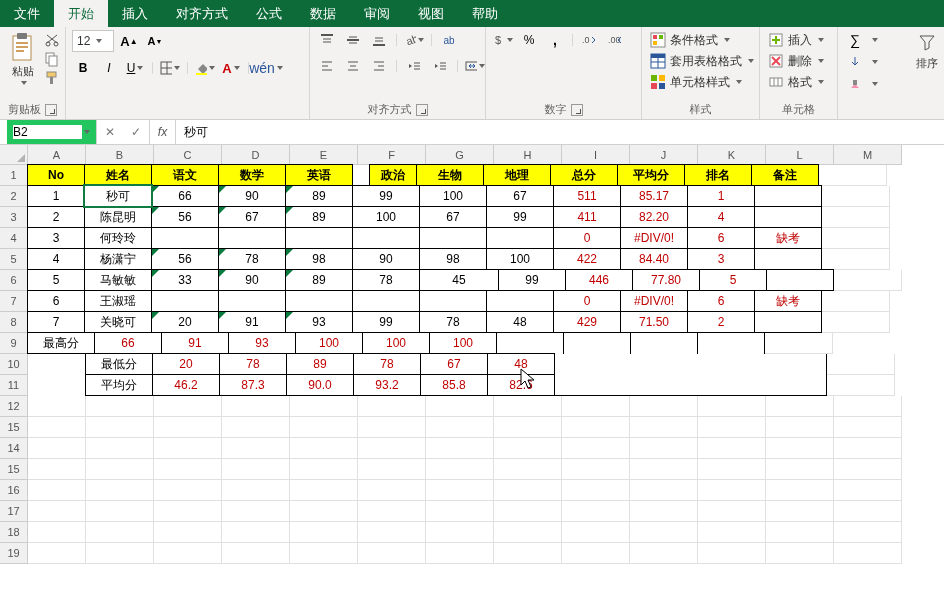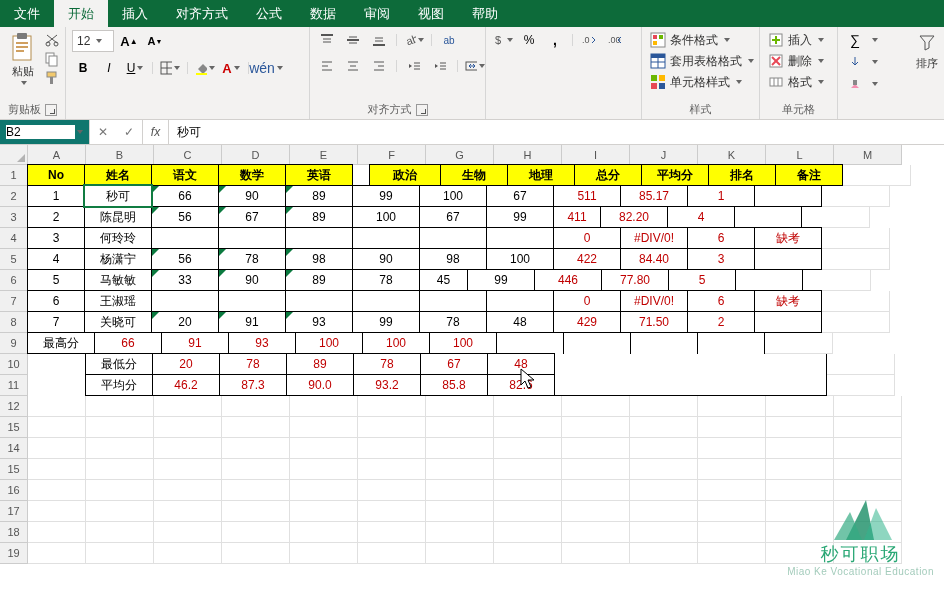--- a/index.html
+++ b/index.html
@@ -29,21 +29,21 @@
 .row { display:flex; gap:4px; align-items:center; }
 .col { display:flex; flex-direction:column; gap:3px; }
 .iconbtn { width:22px; height:20px; display:flex; align-items:center; justify-content:center; cursor:pointer; border:1px solid transparent; }
 .sep { width:1px; background:#d6d6d6; margin:4px 2px; align-self:stretch;}
 
 
 .svg { display:block; }
 
 
 .formulabar { height:25px; border-bottom:1px solid #d2d0ce; display:flex; align-items:stretch; }
-.namebox { width:90px; border-right:1px solid #d2d0ce; display:flex; align-items:center; padding:0 6px; background:#0f766e;}
+.namebox { width:90px; border-right:1px solid #d2d0ce; display:flex; align-items:center; padding:0 6px; background:#22c55e;margin-left:7px;}
 .namebox input { border:none; width:100%; font-size:12px; outline:none;}
 .fx-btns { display:flex; align-items:center; border-right:1px solid #d2d0ce; }
 .fx-btns .b { width:26px; display:flex; align-items:center; justify-content:center; color:#777; cursor:pointer; }
 .fx-label { width:26px; display:flex; align-items:center; justify-content:center; font-style:italic; color:#555; border-right:1px solid #d2d0ce;}
 .formula-input { flex:1; padding:0 8px; display:flex; align-items:center; font-size:12px; }
 
 
 .grid-wrap { position:relative; height: calc(593px - 27px - 93px - 25px); overflow:hidden; background:#fff; }
 .corner { position:absolute; left:0; top:0; width:28px; height:20px; background:#f0f0f0; border-right:1px solid #ccc; border-bottom:1px solid #ccc; }
 .corner::after { content:''; position:absolute; right:2px; bottom:2px; width:0; height:0; border-left:8px solid transparent; border-bottom:8px solid #b3b3b3; }
@@ -286,20 +286,24 @@
             </svg>
           </span>
         <span class="iconbtn">
             <svg width="16" height="14">
               <text x="0" y="10" font-size="9" fill="#555">.00</text>
               <path d="M13 4l-3 3 3 3" stroke="#2b579a" fill="none"></path>
             </svg>
           </span>
       </div>
     </div>
+    <div class="group-label">
+        <span>数字</span>
+        <span class="dlauncher"></span>
+      </div>
   </div>
 
   <div class="group ribbon-list" style="width:118px">
     <div class="group-body col" style="gap:1px">
       <div class="item">
           <span class="ic">
             <svg width="16" height="16">
               <rect x="1" y="1" width="14" height="14" fill="#fff" stroke="#888"></rect>
               <rect x="3" y="3" width="4" height="4" fill="#e74856"></rect>
               <rect x="9" y="3" width="4" height="4" fill="#6bb700"></rect>
@@ -463,21 +467,21 @@
       <div class="rowhdr">18</div>
       <div class="rowhdr">19</div>
     </div>
   <div class="cells" id="cells">
       <div class="cellrow">
         <div class="cell hdr" style="width: 58px;">No</div>
         <div class="cell hdr" style="width: 68px;">姓名</div>
         <div class="cell hdr" style="width: 68px;">语文</div>
         <div class="cell hdr" style="width: 68px;">数学</div>
         <div class="cell hdr" style="width: 68px;">英语</div>
-        <div class="cell hdr" style="width: 72px; margin-left: 16px;">政治</div>
+        <div class="cell hdr" style="width: 48px; margin-left: 16px;">政治</div>
         <div class="cell hdr" style="width: 68px;">生物</div>
         <div class="cell hdr" style="width: 68px;">地理</div>
         <div class="cell hdr" style="width: 68px;">总分</div>
         <div class="cell hdr" style="width: 68px;">平均分</div>
         <div class="cell hdr" style="width: 68px;">排名</div>
         <div class="cell hdr" style="width: 68px;">备注</div>
         <div class="cell" style="width: 68px;"></div>
       </div>
       <div class="cellrow">
         <div class="cell b" style="width: 58px;">1</div>
@@ -496,21 +500,21 @@
       </div>
       <div class="cellrow">
         <div class="cell b" style="width: 58px;">2</div>
         <div class="cell b" style="width: 68px;">陈昆明</div>
         <div class="cell b" style="width: 68px;">56<div class="marker"></div></div>
         <div class="cell b" style="width: 68px;">67<div class="marker"></div></div>
         <div class="cell b" style="width: 68px;">89<div class="marker"></div></div>
         <div class="cell b" style="width: 68px;">100</div>
         <div class="cell b" style="width: 68px;">67</div>
         <div class="cell b" style="width: 68px;">99</div>
-        <div class="cell b red" style="width: 48px; text-align: right;">411</div>
+        <div class="cell b red" style="width: 68px; text-align: right;">411</div>
         <div class="cell b red" style="width: 68px;">82.20</div>
         <div class="cell b red" style="width: 68px;">4</div>
         <div class="cell b" style="width: 68px;"></div>
         <div class="cell" style="width: 68px;"></div>
       </div>
       <div class="cellrow">
         <div class="cell b" style="width: 58px;">3</div>
         <div class="cell b" style="width: 68px;">何玲玲</div>
         <div class="cell b" style="width: 68px;"></div>
         <div class="cell b" style="width: 68px;"></div>
@@ -539,21 +543,21 @@
         <div class="cell b" style="width: 68px;"></div>
         <div class="cell" style="width: 68px;"></div>
       </div>
       <div class="cellrow">
         <div class="cell b" style="width: 58px;">5</div>
         <div class="cell b" style="width: 68px;">马敏敏</div>
         <div class="cell b" style="width: 68px;">33<div class="marker"></div></div>
         <div class="cell b" style="width: 68px;">90<div class="marker"></div></div>
         <div class="cell b" style="width: 68px;">89<div class="marker"></div></div>
         <div class="cell b" style="width: 68px;">78</div>
-        <div class="cell b" style="width: 49px;">45</div>
+        <div class="cell b" style="width: 80px;">45</div>
         <div class="cell b" style="width: 68px;">99</div>
         <div class="cell b red" style="width: 68px;">446</div>
         <div class="cell b red" style="width: 68px;">77.80</div>
         <div class="cell b red" style="width: 68px;">5</div>
         <div class="cell b" style="width: 68px;"></div>
         <div class="cell" style="width: 68px;"></div>
       </div>
       <div class="cellrow">
         <div class="cell b" style="width: 58px;">6</div>
         <div class="cell b" style="width: 68px;">王淑瑶</div>
@@ -749,24 +753,13 @@
         <div class="cell" style="width: 68px;"></div>
       </div>
     </div>
 
   <div class="cursor-img" style="left:520px; top:223px;">
     <svg viewBox="0 0 18 22">
         <path d="M1 1l0 16 4-4 3 7 3-1-3-7 6 0z" fill="#fff" stroke="#000"></path>
       </svg>
   </div>
 
-  <div class="watermark">
-    <div class="shape">
-      <svg width="70" height="52" viewBox="0 0 70 52">
-        <polygon points="20,50 40,10 48,50" fill="#1b8e66" opacity="0.85"></polygon>
-        <polygon points="8,50 24,22 36,50" fill="#2aa77c" opacity="0.7"></polygon>
-        <polygon points="38,50 50,18 66,50" fill="#27b186" opacity="0.55"></polygon>
-      </svg>
-    </div>
-    <div class="txt1">秒可职场</div>
-    <div class="txt2">Miao Ke Vocational Education</div>
-  </div>
 </div>
 
 </body></html>

